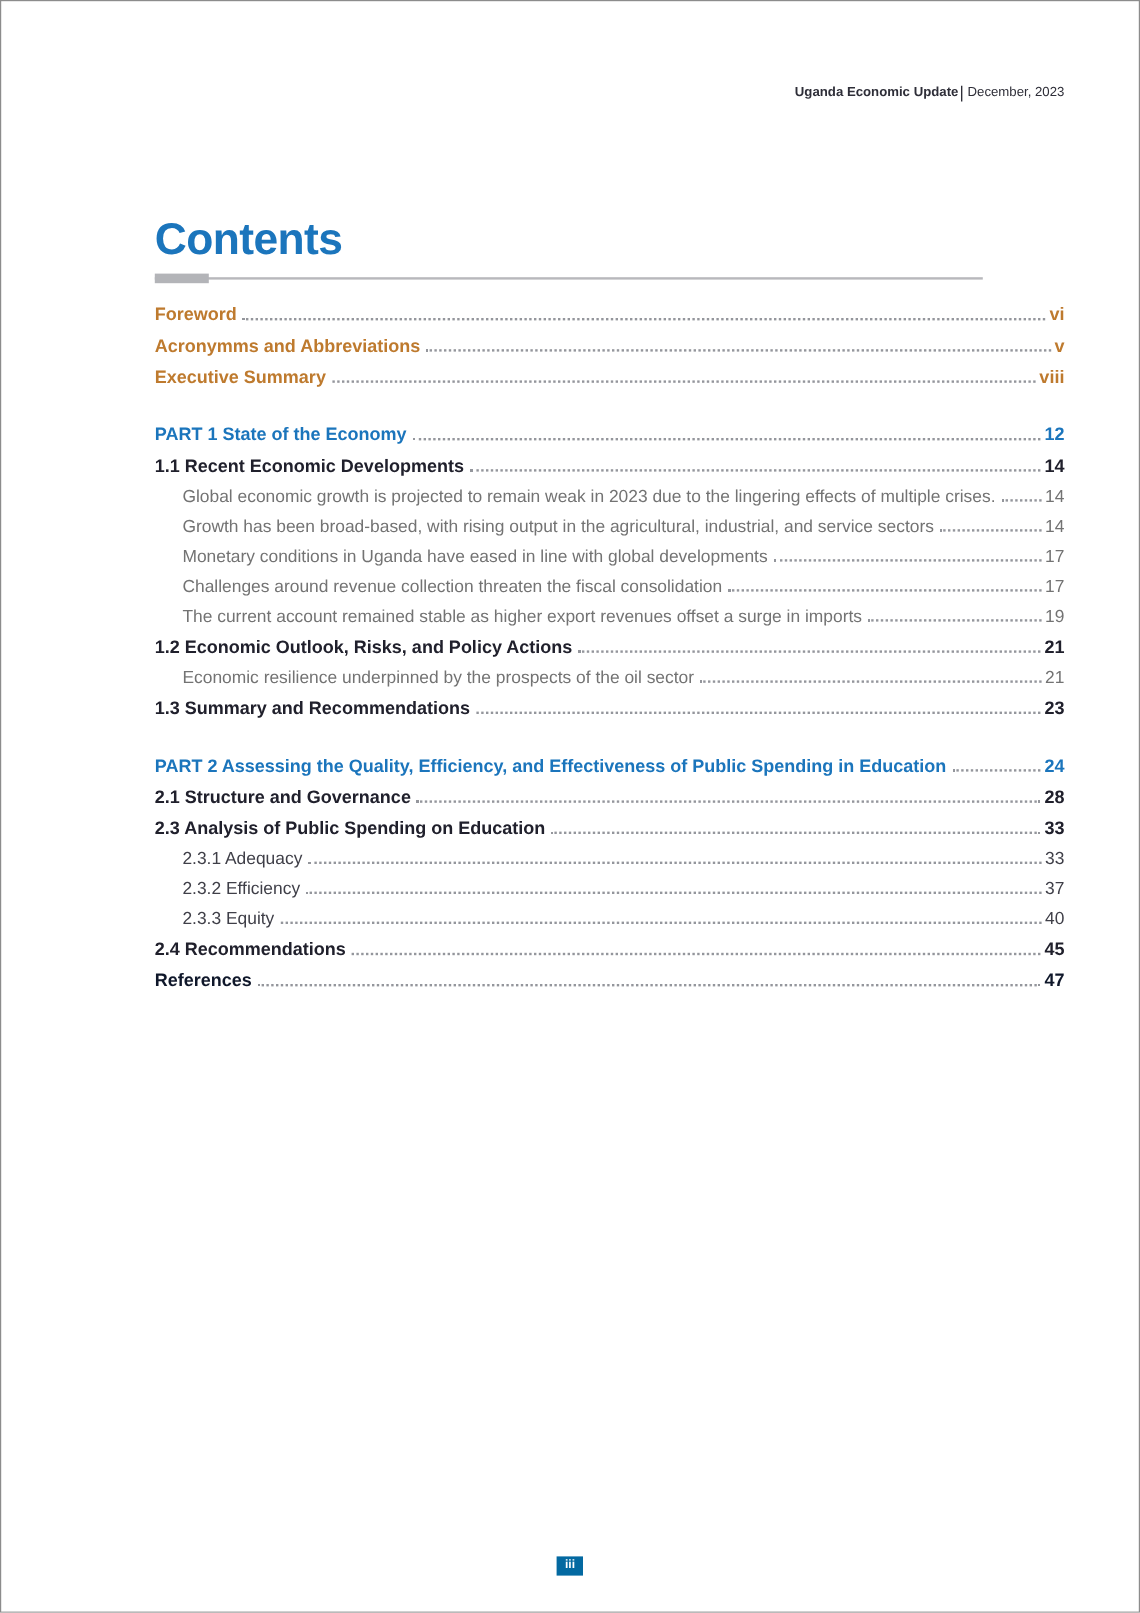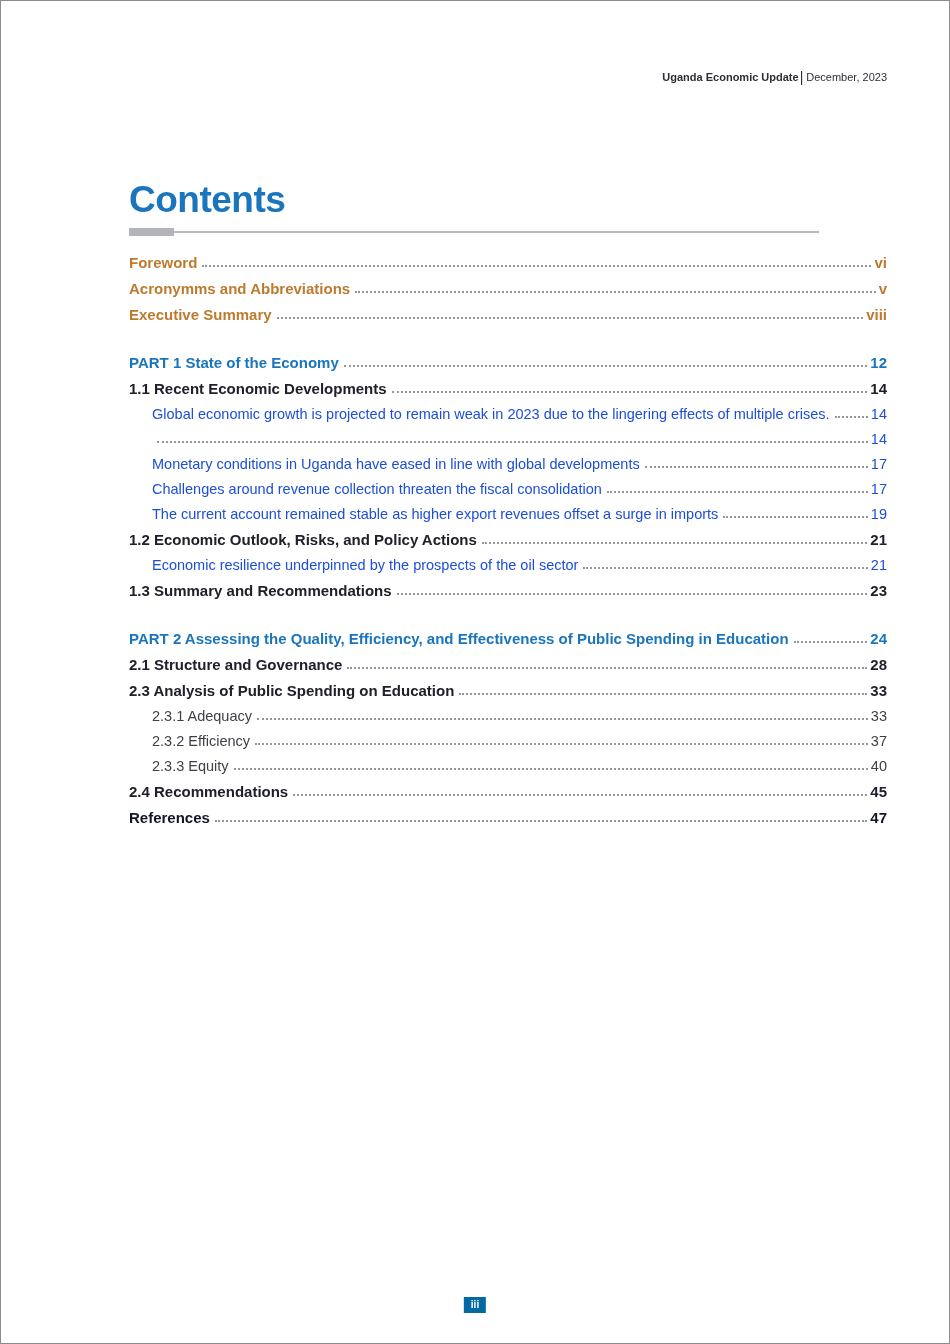--- a/index.html
+++ b/index.html
@@ -50,21 +50,21 @@
   .row .dots {
     flex:1 1 auto; min-width:18px;
     border-bottom:2px dotted #94969c;
     margin:0 3px 4px 5px;
   }
   .row .pg { white-space:nowrap; }
 
   .row.front { color:#BE7A2E; font-weight:600; }
   .row.part { color:#1B75BC; font-weight:700; margin-top:31px; }
   .row.section { color:#20202c; font-weight:700; margin-top:2px; }
-  .row.sub { color:#1d4ed8; font-weight:400; font-size:14.5px; padding-left:23px; }
+  .row.sub { color:#737373; font-weight:400; font-size:14.5px; padding-left:23px; }
   .row.sub2 { color:#3f3f48; font-weight:400; font-size:14.5px; padding-left:23px; }
   .row.refs { color:#0f172a; font-weight:700; margin-bottom:4px; }
 
   .footer-badge {
     position:absolute; bottom:30px; left:50%;
     transform:translateX(-50%);
     background:#0369a1; color:#ffffff;
     font-size:10px; font-weight:600;
     padding:3px 7px;
     line-height:1;
@@ -117,20 +117,21 @@
         <span class="label">1.1 Recent Economic Developments</span>
         <span class="dots"></span>
         <span class="pg">14</span>
       </div>
       <div class="row sub">
         <span class="label">Global economic growth is projected to remain weak in 2023 due to the lingering effects of multiple crises.</span>
         <span class="dots"></span>
         <span class="pg">14</span>
       </div>
       <div class="row sub">
+        <span class="label">Growth has been broad-based, with rising output in the agricultural, industrial, and service sectors</span>
         <span class="dots"></span>
         <span class="pg">14</span>
       </div>
       <div class="row sub">
         <span class="label">Monetary conditions in Uganda have eased in line with global developments</span>
         <span class="dots"></span>
         <span class="pg">17</span>
       </div>
       <div class="row sub">
         <span class="label">Challenges around revenue collection threaten the fiscal consolidation</span>

